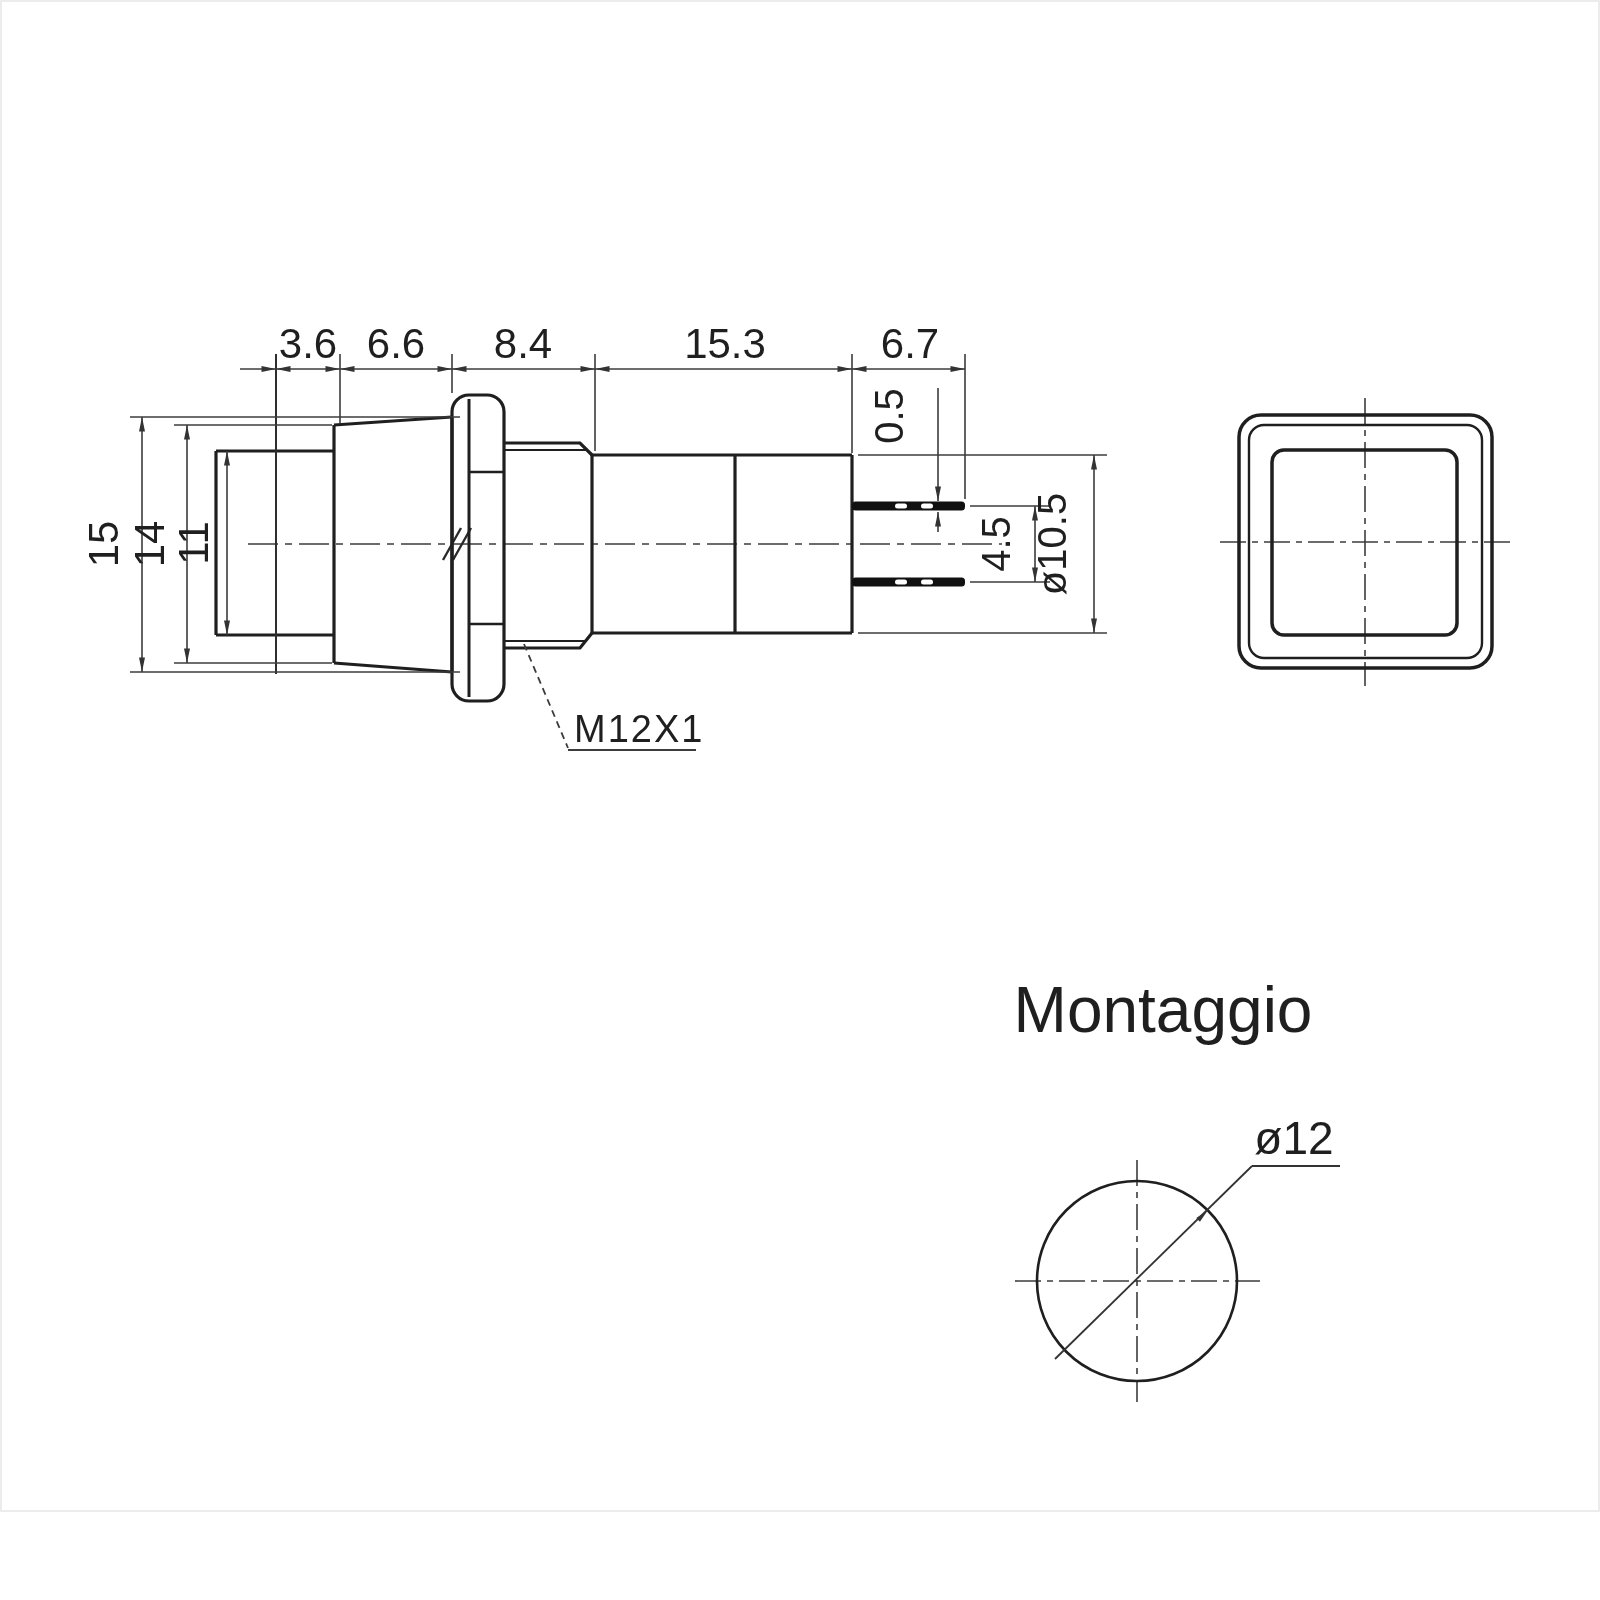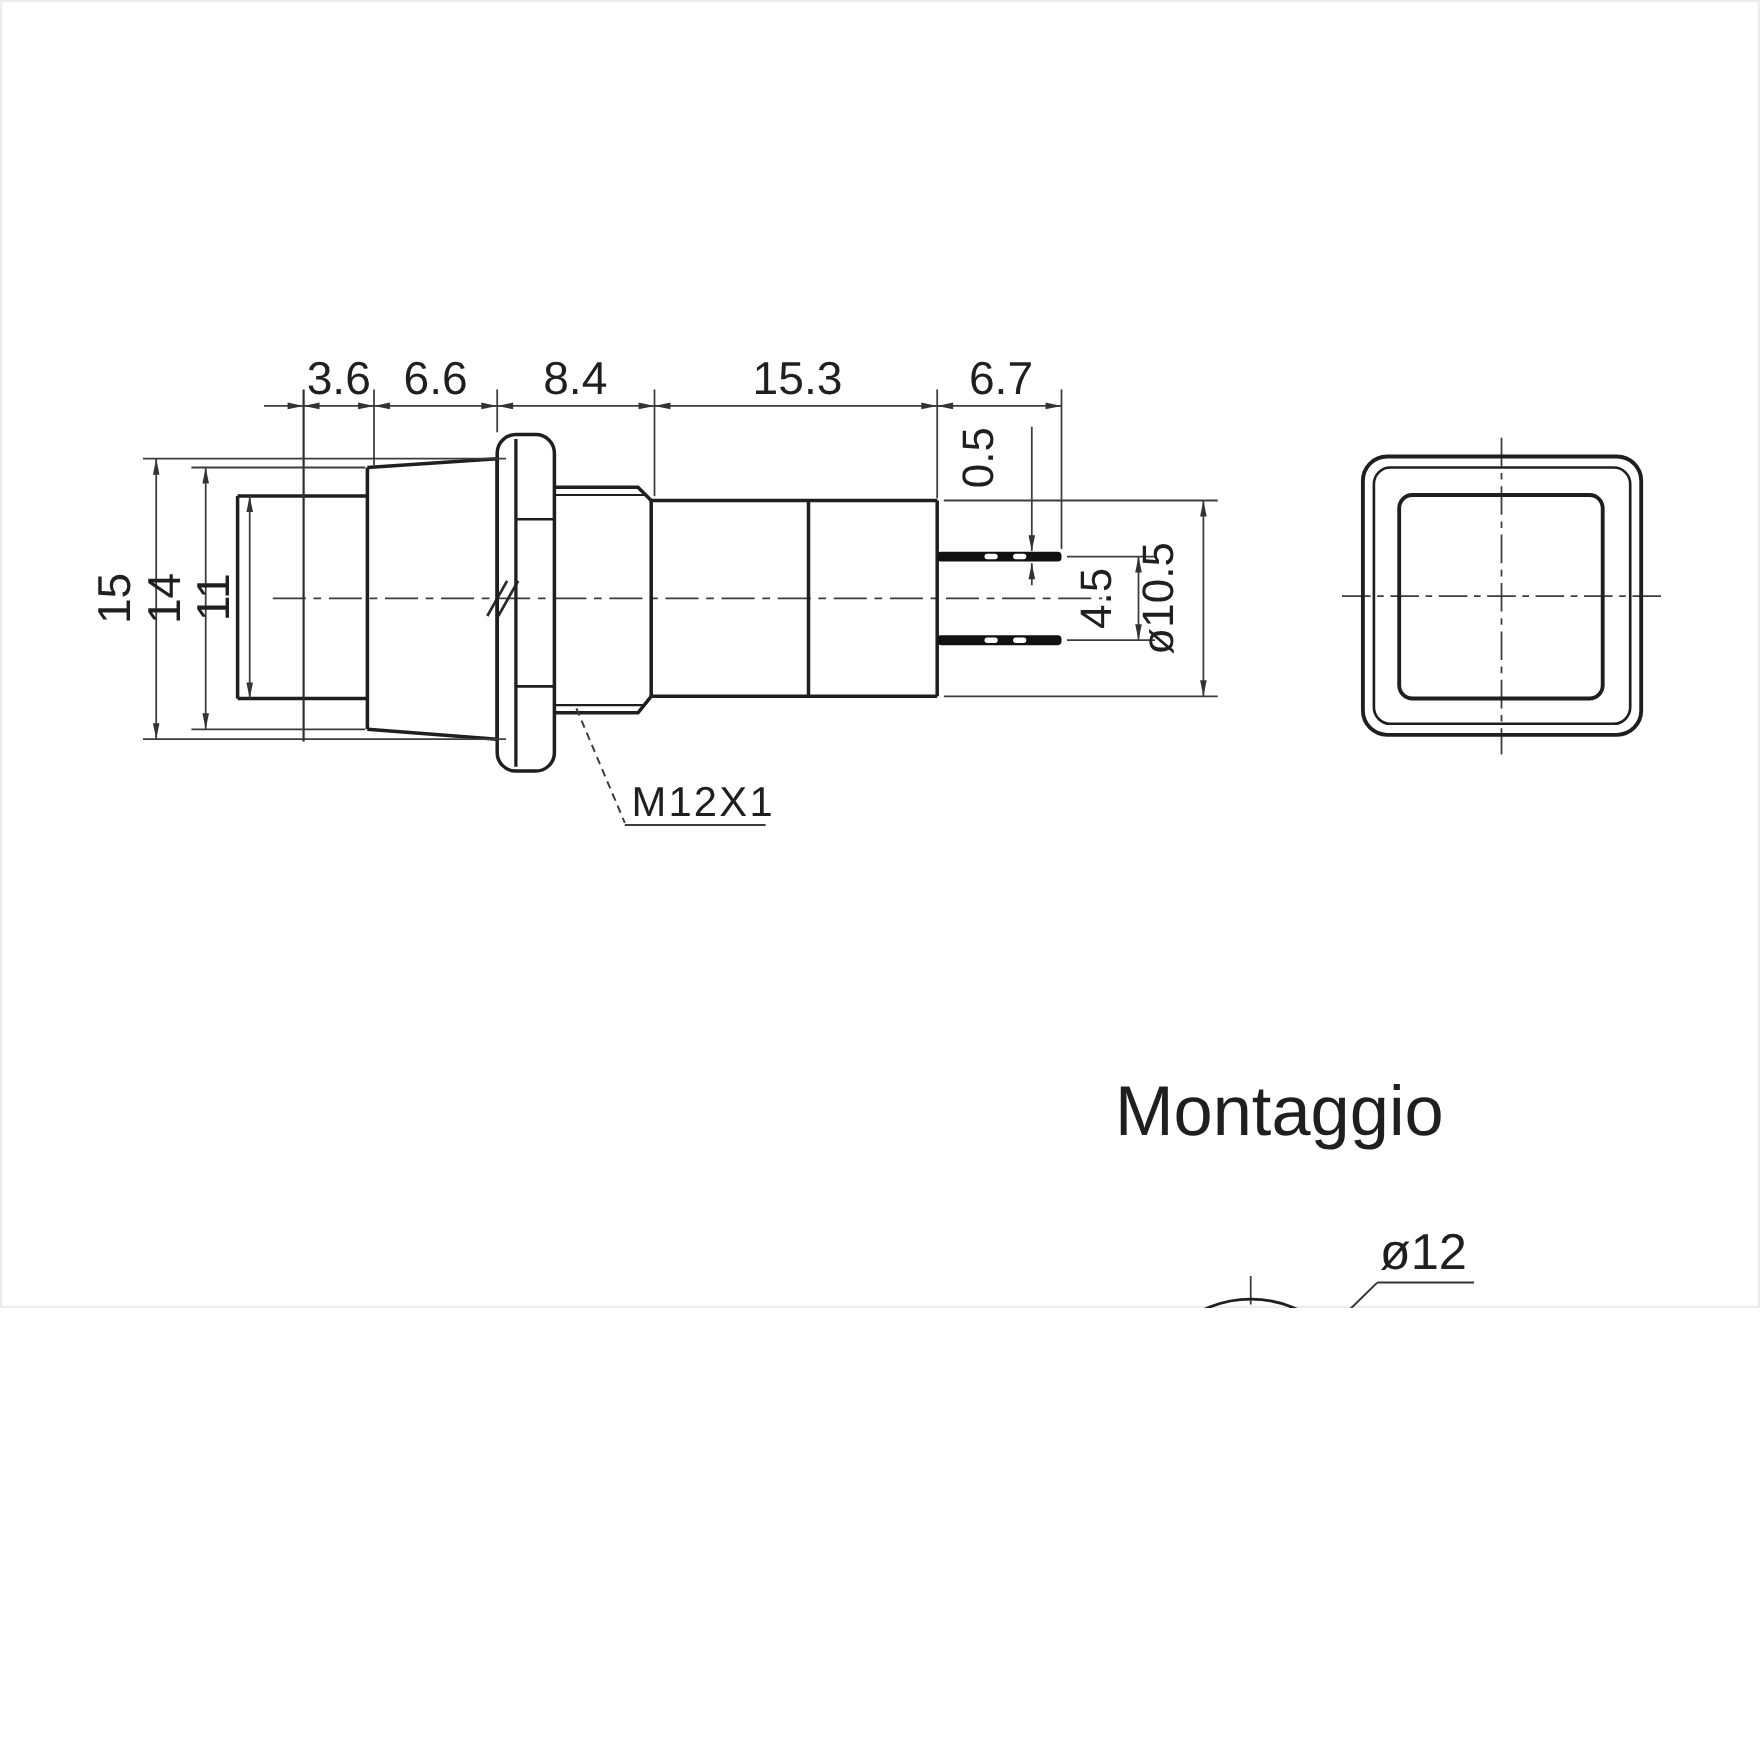--- a/index.html
+++ b/index.html
@@ -1,18 +1,18 @@
 <!DOCTYPE html>
 <html><head>
 <meta charset="utf-8">
 <style>
   html,body{margin:0;padding:0;background:#fff;}
   .canvas{
     position:relative;
-    width:1600px;height:1189px;
+    width:1600px;height:1512px;
     background:#ffffff;
     box-sizing:border-box;
     border:2px solid #ececec;
     font-family:"Liberation Sans", sans-serif;
     text-align:right;
   }
   svg{display:block;}
   text{fill:#1f1f1f;}
   .dimtxt{font-size:42px;}
   .dimtxt-sm{font-size:40px;}

